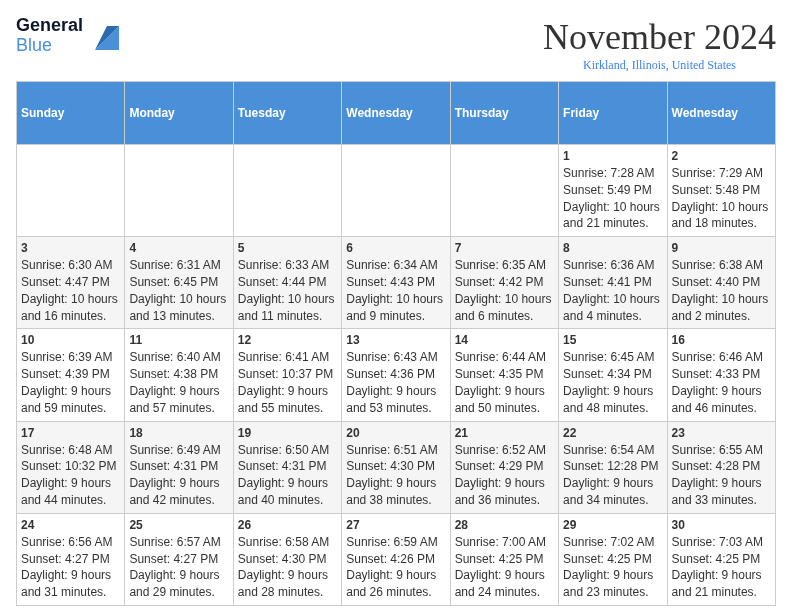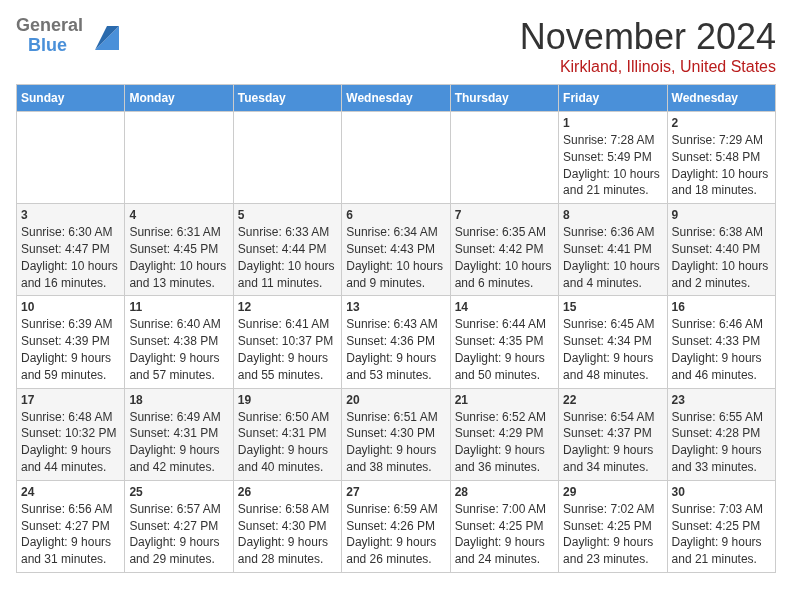--- a/index.html
+++ b/index.html
@@ -1,28 +1,28 @@
 <!DOCTYPE html>
 <html><head>
   <meta charset="utf-8">
   <style>
     * { box-sizing: border-box; margin: 0; padding: 0; }
     body { font-family: Arial, sans-serif; background: #fff; width: 792px; min-height: 612px; }
     .container { width: 792px; padding: 16px; }
     .header-row { display: flex; justify-content: space-between; align-items: flex-start; margin-bottom: 8px; }
     .logo { display: flex; align-items: center; }
     .logo-text { display: flex; flex-direction: column; line-height: 1.1; }
-    .logo-general { font-size: 18px; font-weight: bold; color: #737373; }
-    .logo-blue { font-size: 18px; font-weight: bold; color: #4a90d9; margin-left: 12px; }
+    .logo-general { font-size: 18px; font-weight: bold; color: #0f172a; }
+    .logo-blue { font-size: 18px; font-weight: normal; color: #4a90d9; }
     .logo-icon { width: 32px; height: 28px; margin-left: 4px; }
-    .title-block { text-align: right; }
+    .title-block { text-align: center; font-family: Liberation Serif, serif; }
     .month-title { font-size: 36px; font-weight: normal; color: #333; }
-    .location { font-size: 16px; color: #b91c1c; }
+    .location { font-size: 12px; color: #3b82f6; }
     table { width: 100%; border-collapse: collapse; table-layout: fixed; }
-    thead tr th { background: #4a90d9; color: #fff; font-size: 12px; font-weight: bold; padding: 6px 4px; text-align: left; border: 1px solid #ccc; }
+    thead tr th { background: #4a90d9; color: #fff; font-size: 12px; font-weight: bold; padding: 24px 4px; text-align: left; border: 1px solid #ccc; }
     tbody tr td { border: 1px solid #ccc; vertical-align: top; padding: 4px; font-size: 10px; color: #333; height: 90px; }
     tbody tr:nth-child(odd) td { background: #fff; }
     tbody tr:nth-child(even) td { background: #f5f5f5; }
     .day-num { font-size: 12px; font-weight: bold; display: block; margin-bottom: 2px; }
     .day-info { font-size: 12px; line-height: 1.4; color: #333; }
     .empty-cell { background: #fff !important; }
   </style>
 </head>
 <body>
 
@@ -79,21 +79,21 @@
         <tr>
           <td>
             <span class="day-num">3</span>
             <div class="day-info">Sunrise: 6:30 AM
 Sunset: 4:47 PM
 Daylight: 10 hours and 16 minutes.</div>
           </td>
           <td>
             <span class="day-num">4</span>
             <div class="day-info">Sunrise: 6:31 AM
-Sunset: 4:45 PM
+Sunset: 6:45 PM
 Daylight: 10 hours and 13 minutes.</div>
           </td>
           <td>
             <span class="day-num">5</span>
             <div class="day-info">Sunrise: 6:33 AM
 Sunset: 4:44 PM
 Daylight: 10 hours and 11 minutes.</div>
           </td>
           <td>
             <span class="day-num">6</span>
@@ -191,21 +191,21 @@
           </td>
           <td>
             <span class="day-num">21</span>
             <div class="day-info">Sunrise: 6:52 AM
 Sunset: 4:29 PM
 Daylight: 9 hours and 36 minutes.</div>
           </td>
           <td>
             <span class="day-num">22</span>
             <div class="day-info">Sunrise: 6:54 AM
-Sunset: 4:37 PM
+Sunset: 12:28 PM
 Daylight: 9 hours and 34 minutes.</div>
           </td>
           <td>
             <span class="day-num">23</span>
             <div class="day-info">Sunrise: 6:55 AM
 Sunset: 4:28 PM
 Daylight: 9 hours and 33 minutes.</div>
           </td>
         </tr>
         <tr>

